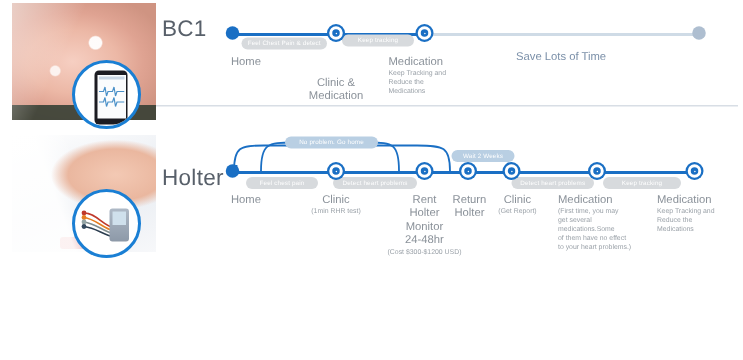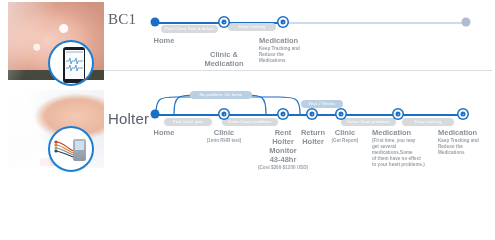--- a/index.html
+++ b/index.html
@@ -73,21 +73,21 @@
     background:linear-gradient(180deg,#aeb9c6,#8d99a8);border-radius:2px;
   }
   .holter-dev:after{content:"";position:absolute;left:2px;top:2px;width:9px;height:9px;background:#cfe0ec;}
   .leads{position:absolute;left:4px;top:8px;width:30px;height:28px;}
 
   
   .row-title{
     position:absolute;left:108px;
     font-size:15px;color:#58606a;letter-spacing:.2px;font-weight:400;
   }
-  .row-top .row-title{top:11px;font-family:Liberation Serif, serif;}
+  .row-top .row-title{top:11px;}
   .row-bottom .row-title{top:22px;}
 
   
   .timeline{position:absolute;left:0;top:0;width:495px;height:90px;}
   .line{
     position:absolute;height:2px;background:#1a6fc4;border-radius:2px;
   }
   .line-faint{background:#cfdbe6;}
   .node{
     position:absolute;width:9px;height:9px;border-radius:50%;
@@ -112,21 +112,20 @@
     border-radius:4px;text-align:center;
     transform:translateY(-50%);
     white-space:nowrap;overflow:hidden;
     padding:0 3px;box-sizing:border-box;
   }
   .pill.blue{background:#b9cfe3;}
 
   .nodelabel{
     position:absolute;text-align:center;
     transform:translateX(-50%);
-    font-weight:bold;
   }
   .nodelabel .ttl{
     font-size:7.5px;color:#8a9199;line-height:9px;display:block;white-space:pre-line;
   }
   .nodelabel .sub{
     font-size:4.6px;color:#9aa1a8;line-height:6px;display:block;margin-top:1px;white-space:pre-line;
   }
   .nodelabel.left{text-align:left;transform:none;}
 
   .note{
@@ -183,20 +182,21 @@
       <span class="ttl">Clinic &amp;
 Medication</span>
     </div>
     <div class="nodelabel left" style="left:259px;top:36px;width:70px;">
       <span class="ttl">Medication</span>
       <span class="sub">Keep Tracking and
 Reduce the
 Medications</span>
     </div>
 
+    <div class="note" style="left:344px;top:33px;">Save Lots of Time</div>
   </div>
 
   <div class="divider" style="top:70px;"></div>
 </div>
 
 <div class="row row-bottom">
 
   <div class="photo photo-holter">
     <div class="red"></div>
   </div>
@@ -249,21 +249,21 @@
 
     <div class="nodelabel" style="left:224px;top:40px;width:56px;">
       <span class="ttl">Clinic</span>
       <span class="sub">(1min RHR test)</span>
     </div>
 
     <div class="nodelabel" style="left:283px;top:40px;width:54px;">
       <span class="ttl">Rent
 Holter
 Monitor
-43-48hr</span>
+24-48hr</span>
       <span class="sub">(Cost $300-$1200 USD)</span>
     </div>
 
     <div class="nodelabel" style="left:313px;top:40px;width:34px;">
       <span class="ttl">Return
 Holter</span>
     </div>
 
     <div class="nodelabel" style="left:345px;top:40px;width:40px;">
       <span class="ttl">Clinic</span>

